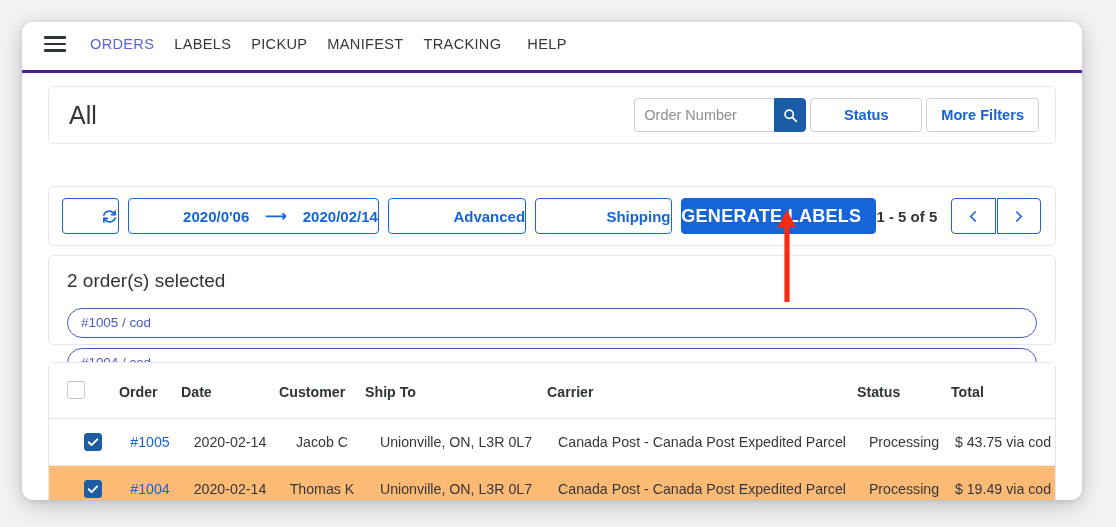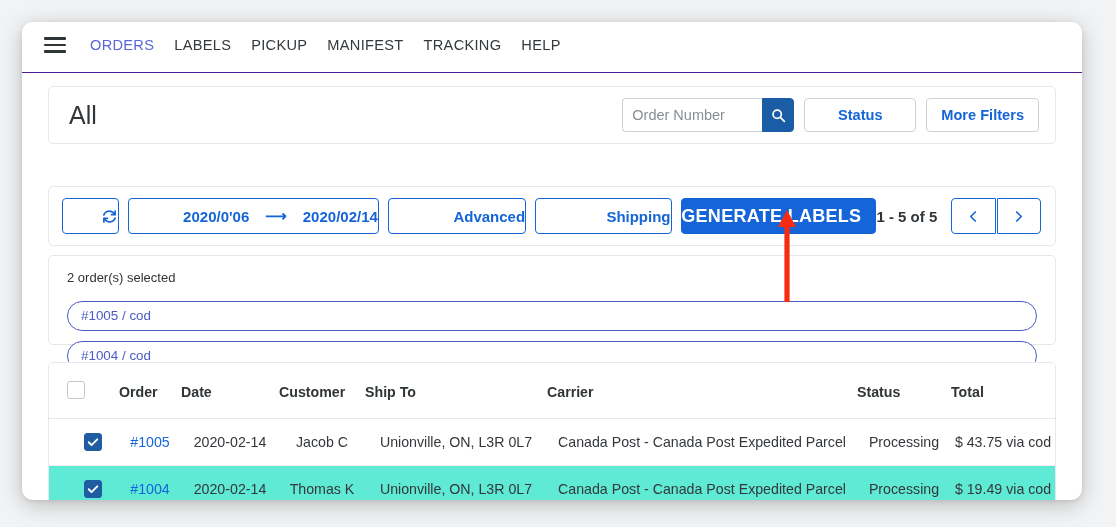--- a/index.html
+++ b/index.html
@@ -23,21 +23,21 @@
     height: 478px;
     background: #ffffff;
     border-radius: 11px;
     box-shadow: 0 5px 22px rgba(0,0,0,0.22), 0 1px 4px rgba(0,0,0,0.10);
     overflow: hidden;
   }
 
   
   #topnav {
     height: 51px;
-    border-bottom: 1px solid #4c1d95;
+    border-bottom: 3px solid #4c1d95;
     display: flex;
     align-items: center;
     padding: 0 0 4px 22px;
     box-sizing: border-box;
     background: #fff;
   }
   #hamburger {
     width: 22px;
     height: 16px;
     display: flex;
@@ -54,21 +54,21 @@
   }
   .nav-item {
     font-size: 14.6px;
     color: #33383c;
     letter-spacing: 0.3px;
     margin-right: 20px;
     cursor: pointer;
     white-space: nowrap;
   }
   .nav-item.active { color: #5866d6; }
-  .nav-item.spaced { }
+  .nav-item.spaced { margin-left: 6px; }
 
   
   .card {
     position: absolute;
     left: 26px;
     width: 1008px;
     background: #fff;
     border: 1px solid #e6e7e9;
     border-radius: 5px;
     box-sizing: border-box;
@@ -85,21 +85,21 @@
   #page-title {
     font-size: 25px;
     color: #31363a;
     font-weight: 400;
     flex: 0 0 auto;
   }
   #title-bar-right {
     margin-left: auto;
     display: flex;
     align-items: center;
-    gap: 10px;
+    gap: 4px;
   }
   #search-group {
     display: flex;
     align-items: stretch;
     height: 34px;
   }
   #search-input {
     width: 140px;
     height: 34px;
     border: 1px solid #ced2d6;
@@ -210,21 +210,21 @@
   #page-prev { border-radius: 4px 0 0 4px; border-right-width: 0.5px;}
   #page-next { border-radius: 0 4px 4px 0; margin-left: 1px; }
 
   
   #card-selection {
     top: 233px;
     height: 90px;
     padding: 14px 18px;
   }
   #selection-count {
-    font-size: 13px;
+    font-size: 19px;
     color: #2f3437;
   }
   #chip-row {
     margin-top: 16px;
     display: flex;
     gap: 10px;
     flex-direction: column;
   }
   .chip {
     border: 1px solid #4b5ac4;
@@ -260,21 +260,21 @@
   }
   td {
     font-size: 14.2px;
     color: #34383c;
     padding: 14px 0;
     border-bottom: 1px solid #ededee;
     white-space: nowrap;
     overflow: hidden;
     text-align: center;
   }
-  tr.alt td { background: #5eead4; }
+  tr.alt td { background: #fdba74; }
   .col-check { width: 52px; padding-left: 18px !important; }
   .col-order { width: 62px; }
   .col-date  { width: 98px; }
   .col-cust  { width: 86px; }
   .col-ship  { width: 182px; }
   .col-carrier { width: 310px; }
   .col-status { width: 94px; }
   .col-total { width: auto; }
   .order-link {
     color: #1565d8;

